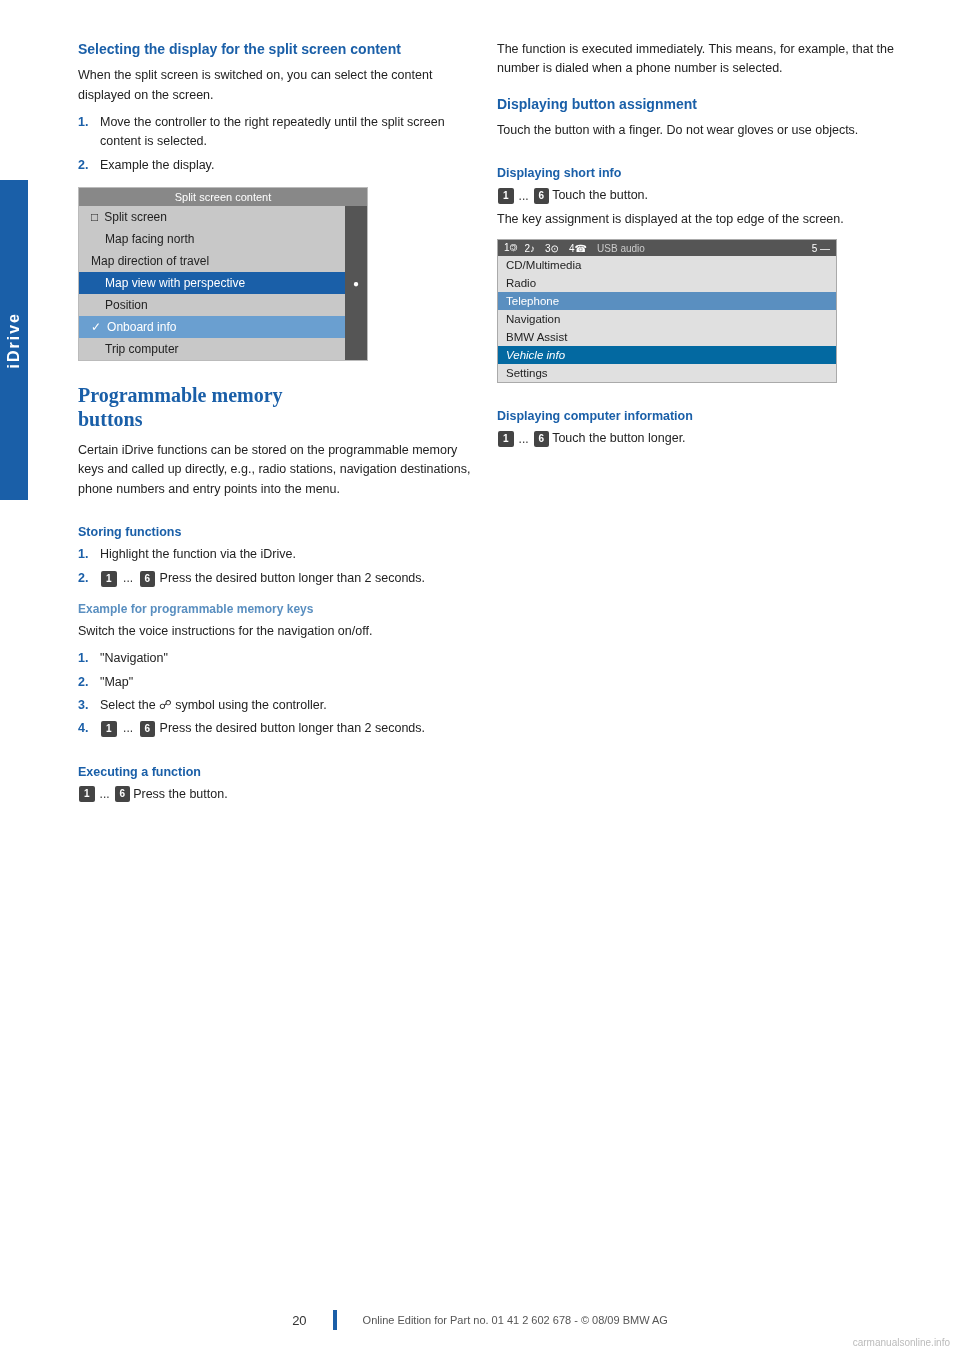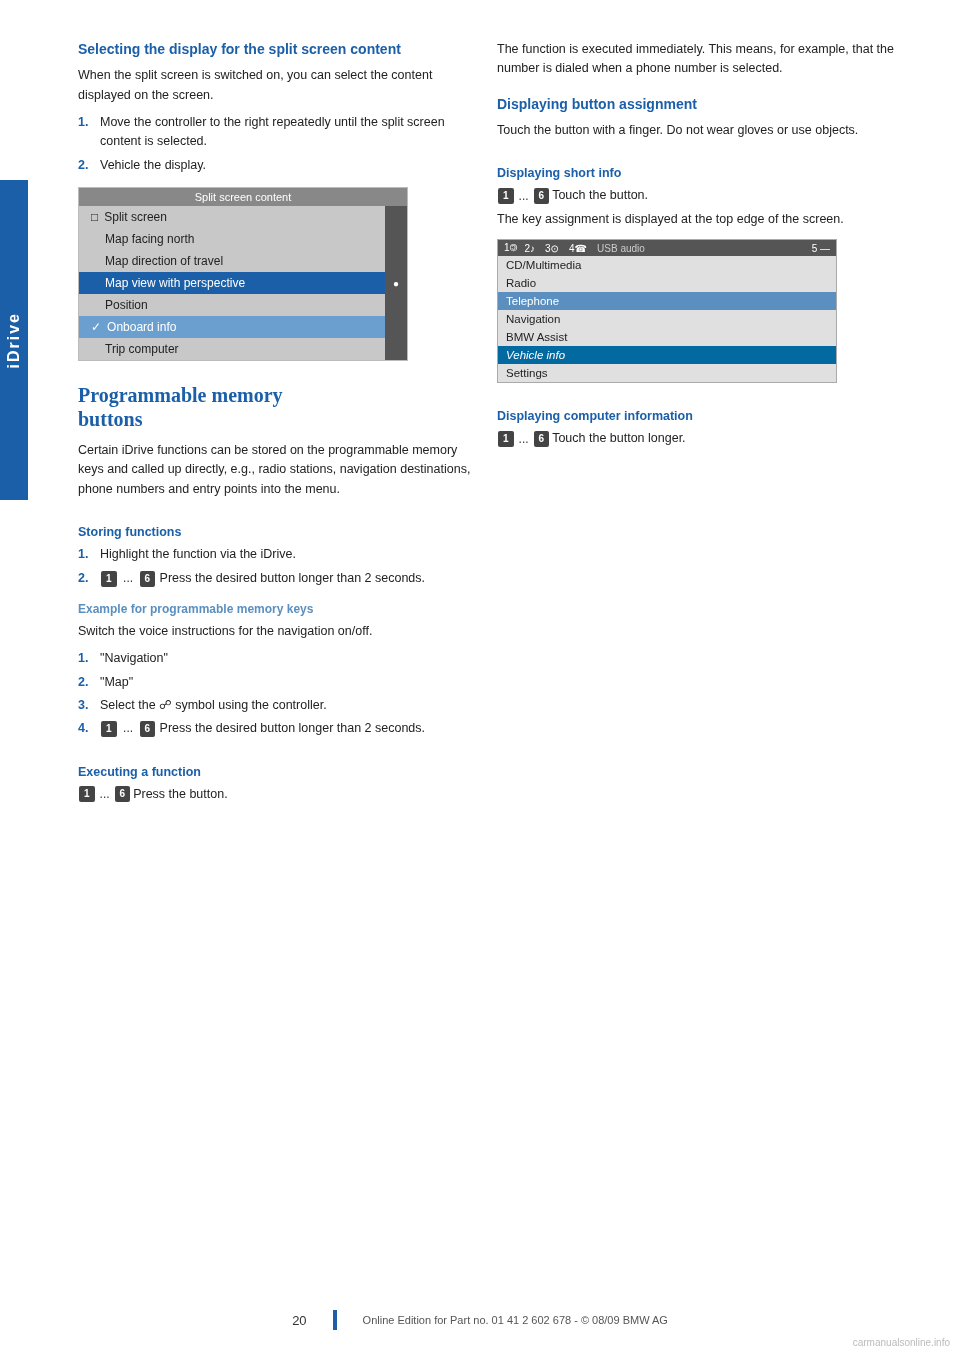--- a/index.html
+++ b/index.html
@@ -138,21 +138,21 @@
       font-size: 12px;
       color: #333;
       margin: 0 2px;
     }
 
     
     .screenshot-container {
       margin: 12px 0;
       border: 1px solid #bbb;
       background: #ec4899;
-      width: 330px;
+      width: 290px;
     }
 
     .screenshot-title-bar {
       background: #888;
       color: #fff;
       font-size: 11px;
       padding: 3px 8px;
       text-align: center;
     }
 
@@ -287,37 +287,37 @@
       <div>
         <div class="section-heading">Selecting the display for the split screen content</div>
         <p>When the split screen is switched on, you can select the content displayed on the screen.</p>
         <ol class="numbered-list">
           <li>
             <span class="num">1.</span>
             <span>Move the controller to the right repeatedly until the split screen content is selected.</span>
           </li>
           <li>
             <span class="num">2.</span>
-            <span>Vehicle the display.</span>
+            <span>Example the display.</span>
           </li>
         </ol>
 
         <div class="screenshot-container">
           <div class="screenshot-title-bar">Split screen content</div>
           <div class="screenshot-wrapper">
             <div class="screenshot-body" style="flex:1;">
               <div class="screenshot-item">
                 <span>□</span>
                 <span>Split screen</span>
               </div>
               <div class="screenshot-item">
                 <span style="margin-left:14px;">Map facing north</span>
               </div>
               <div class="screenshot-item">
-                <span style="margin-left:14px;">Map direction of travel</span>
+                <span style="">Map direction of travel</span>
               </div>
               <div class="screenshot-item highlighted">
                 <span style="margin-left:14px;">Map view with perspective</span>
               </div>
               <div class="screenshot-item">
                 <span style="margin-left:14px;">Position</span>
               </div>
               <div class="screenshot-item selected">
                 <span>✓</span>
                 <span>Onboard info</span>

